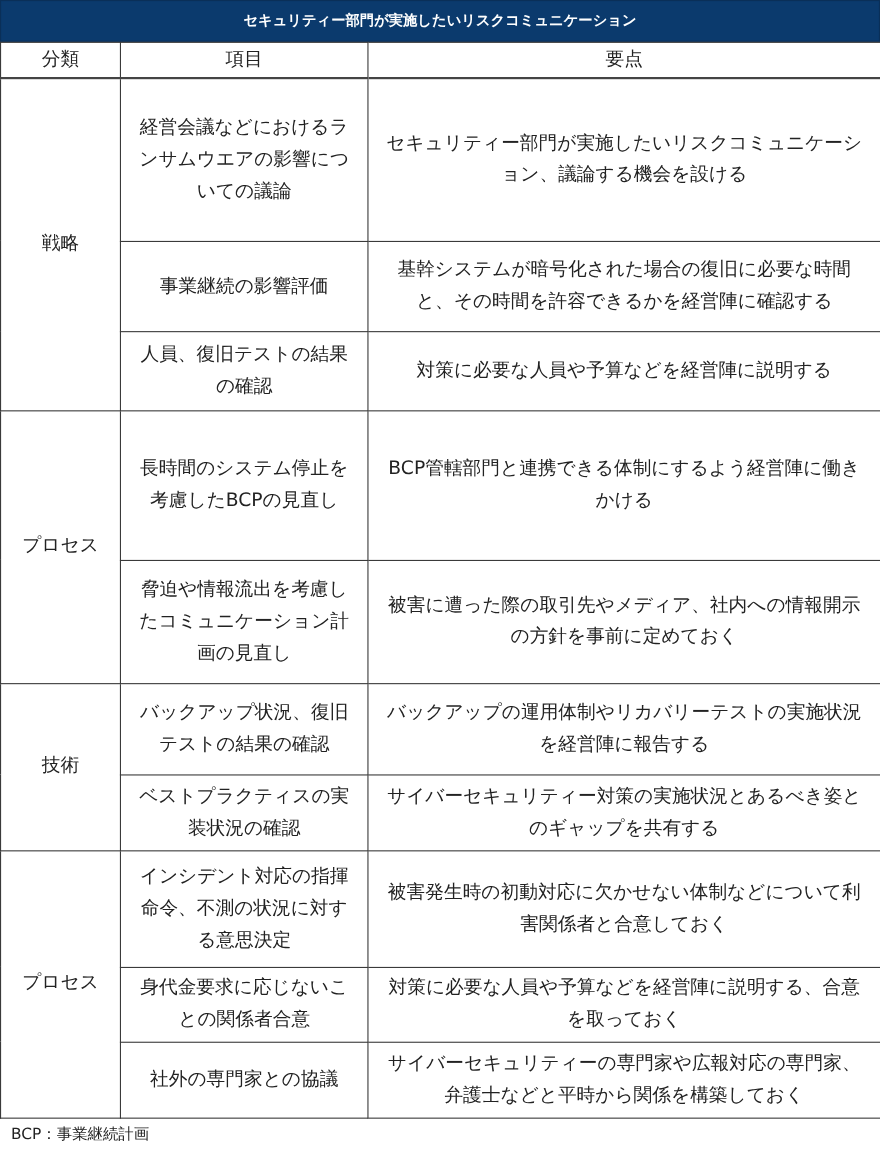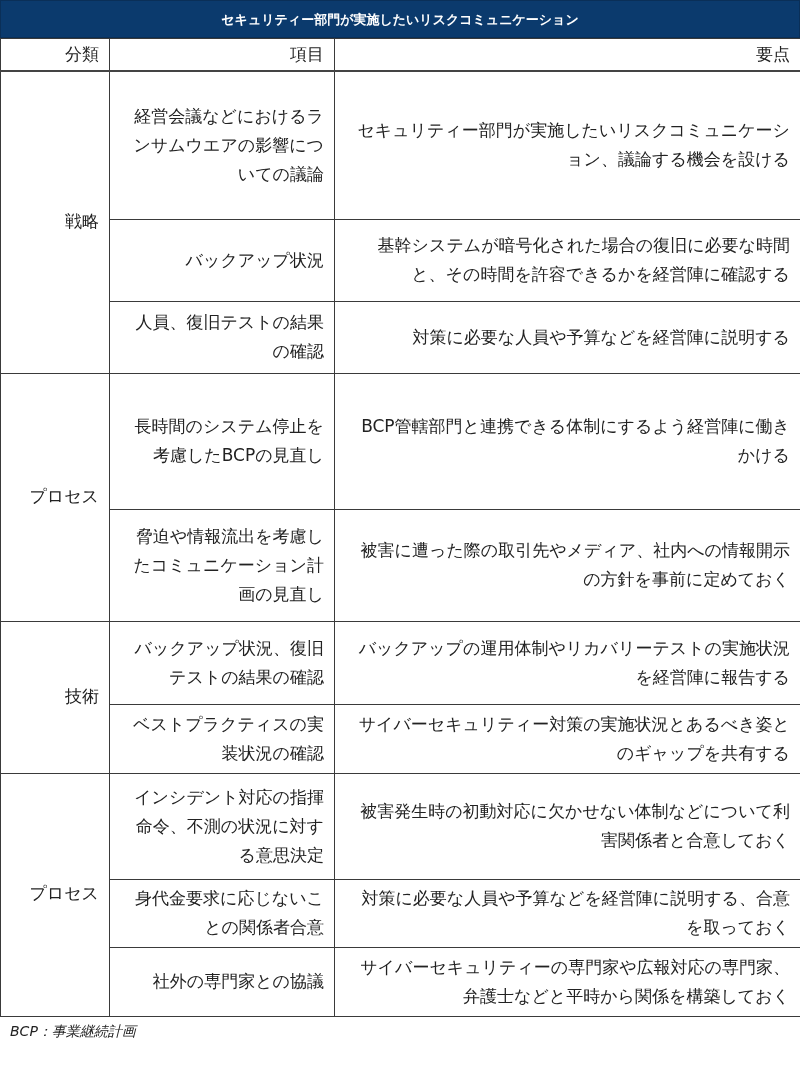--- a/index.html
+++ b/index.html
@@ -7,31 +7,31 @@
     .title-bar {
       height: 38px; background: #0b3a6d; color: #ffffff;
       font-size: 13px; font-weight: bold; text-align: center; line-height: 38px;
       box-sizing: border-box; border: 1px solid #0a2f58;
     }
     table.risk-table {
       width: 800px; border-collapse: collapse; table-layout: fixed;
       font-size: 17px; line-height: 29px;
     }
     table.risk-table td, table.risk-table th {
-      border: 1.5px solid #3a3a3a; vertical-align: middle; text-align: right;
+      border: 1.5px solid #3a3a3a; vertical-align: middle; text-align: center;
       padding: 0 10px 0 10px; font-weight: normal;
     }
     table.risk-table th { height: 31px; font-size: 17px; border-bottom: 2.5px solid #444; }
     col.c1 { width: 109px; }
     col.c2 { width: 225px; }
     col.c3 { width: 466px; }
     td.cat { padding-left: 11px; font-family: Liberation Mono, monospace; }
     td.item { padding-left: 10px; padding-right: 12px; }
     td.point { padding-left: 11px; padding-right: 10px; }
-    .footer { padding: 3px 0 0 10px; font-size: 14px; line-height: 22px; color: #222; font-style: italic; }
+    .footer { padding: 3px 0 0 10px; font-size: 14px; line-height: 22px; color: #222; }
     .footer .src { margin-left: -3px; }
   </style>
 </head>
 <body>
 
 <div class="title-bar">セキュリティー部門が実施したいリスクコミュニケーション</div>
 
 <table class="risk-table">
   <colgroup>
       <col class="c1">
@@ -46,21 +46,21 @@
     </tr>
   </thead>
   <tbody>
 
     <tr style="height:148px">
       <td class="cat" rowspan="3">戦略</td>
       <td class="item">経営会議などにおけるランサムウエアの影響についての議論</td>
       <td class="point">セキュリティー部門が実施したいリスクコミュニケーション、議論する機会を設ける</td>
     </tr>
     <tr style="height:82px">
-      <td class="item">バックアップ状況</td>
+      <td class="item">事業継続の影響評価</td>
       <td class="point">基幹システムが暗号化された場合の復旧に必要な時間と、その時間を許容できるかを経営陣に確認する</td>
     </tr>
     <tr style="height:72px">
       <td class="item">人員、復旧テストの結果の確認</td>
       <td class="point">対策に必要な人員や予算などを経営陣に説明する</td>
     </tr>
 
     <tr style="height:136px">
       <td class="cat" rowspan="2">プロセス</td>
       <td class="item">長時間のシステム停止を考慮したBCPの見直し</td>

